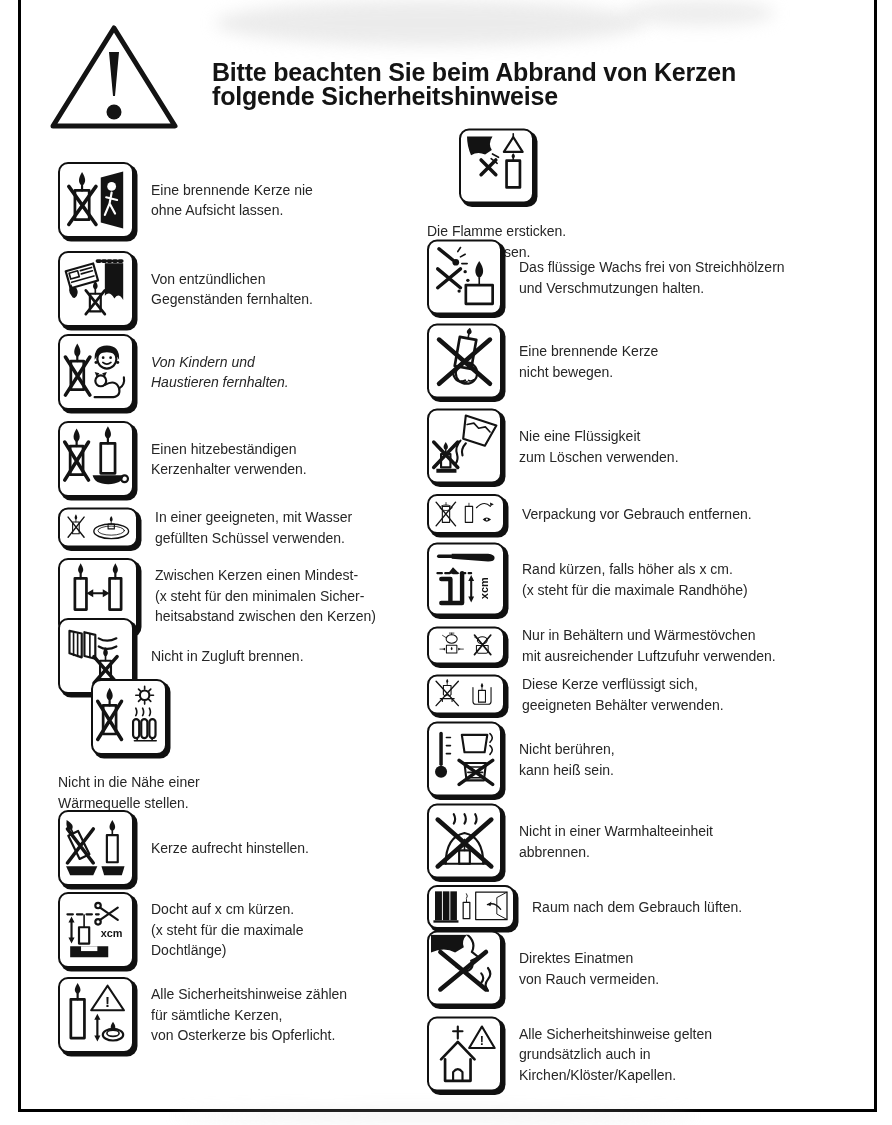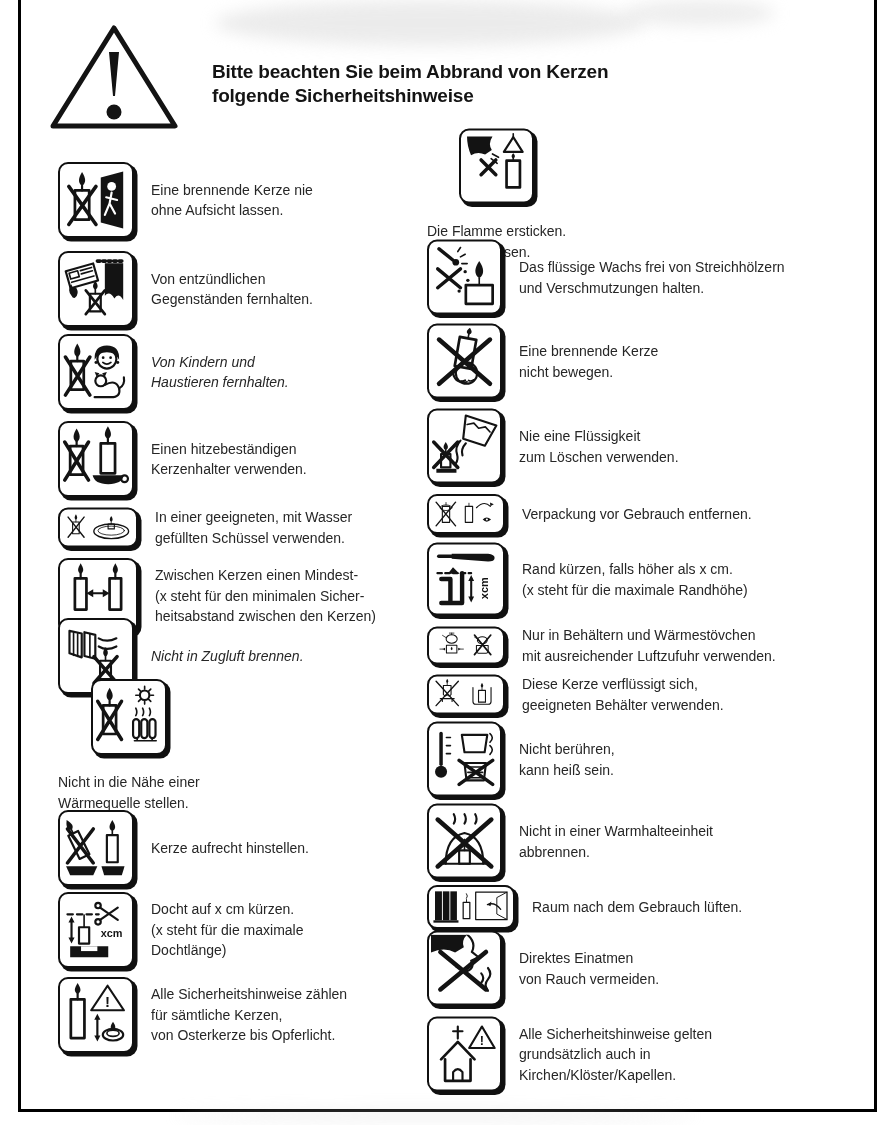--- a/index.html
+++ b/index.html
@@ -4,21 +4,21 @@
 <style>
   html,body{margin:0;padding:0;}
   body{width:892px;height:1125px;background:#fff;position:relative;overflow:hidden;
        font-family:"Liberation Sans",sans-serif;color:#232323;}
   .frame{position:absolute;left:18px;top:-3px;width:853px;height:1109px;border:3px solid #000;}
   .smudge{position:absolute;background:#dcdcdc;filter:blur(8px);border-radius:50%;}
   .smudge.s1{left:215px;top:0;width:430px;height:46px;opacity:.55;}
   .smudge.s2{left:625px;top:0;width:150px;height:26px;opacity:.5;}
   .smudge.s3{left:175px;top:1110px;width:520px;height:12px;opacity:.35;}
   .hdr-tri{position:absolute;left:48px;top:24px;width:132px;height:106px;}
-  .title{position:absolute;left:212px;top:60px;font-weight:700;font-size:19px;line-height:24px;
+  .title{position:absolute;left:212px;top:60px;font-weight:700;font-size:25px;line-height:24px;
          color:#141414;letter-spacing:-.2px;}
   .col{position:absolute;top:0;height:1125px;}
   .col-left{left:58px;width:365px;}
   .col-right{left:427px;width:450px;}
   .item{position:absolute;left:0;display:flex;align-items:center;gap:17px;
         transform:translateY(-50%);white-space:nowrap;}
   .pict{flex:none;border:2.5px solid #101010;border-radius:10px;background:#fff;
         box-shadow:3px 3px 0 .5px #101010;box-sizing:border-box;padding:2px;
         display:flex;align-items:center;justify-content:center;}
   .pict svg{display:block;width:100%;height:100%;}
@@ -115,21 +115,21 @@
         <svg>
           <use href="#minimum-distance-icon" width="100%" height="100%"></use>
         </svg>
       </div>
       <div class="txt">
         <div class="tline">Zwischen Kerzen einen Mindest-</div>
         <div class="tline">(x steht für den minimalen Sicher-</div>
         <div class="tline">heitsabstand zwischen den Kerzen)</div>
       </div>
     </div>
-    <div class="item" style="top: 656px; font-style: italic;">
+    <div class="item" style="top: 656px;">
       <div class="pict" style="width: 76px; height: 76px;">
         <svg>
           <use href="#no-draft-icon" width="100%" height="100%"></use>
         </svg>
       </div>
       <div class="txt">
         <div class="tline">Nicht in Zugluft brennen.</div>
       </div>
     </div>
     <div class="item" style="top: 746px; flex-direction: column;">

